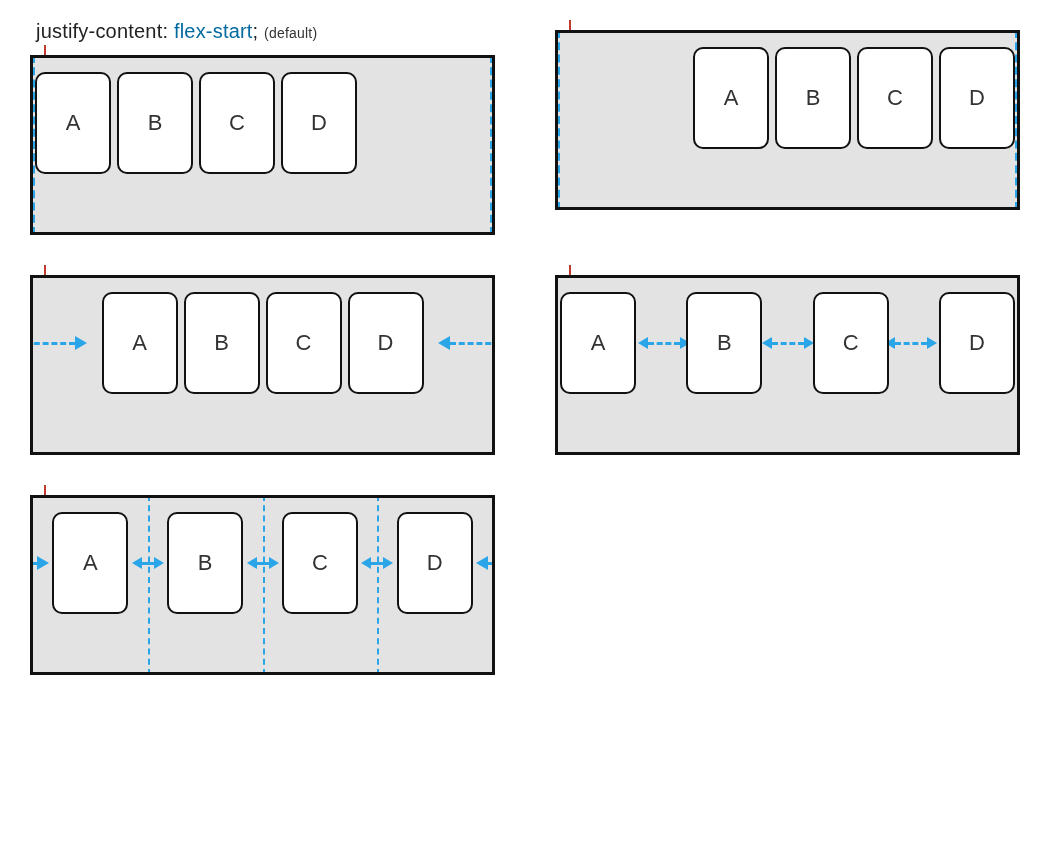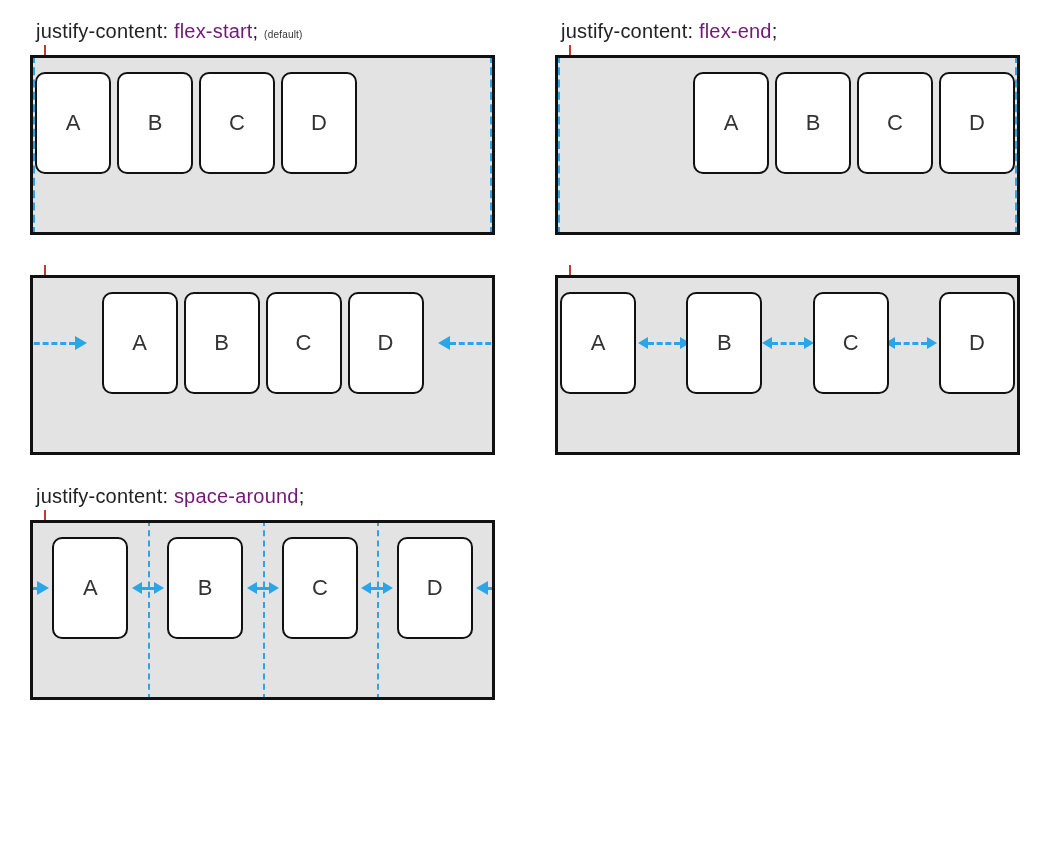--- a/index.html
+++ b/index.html
@@ -17,22 +17,22 @@
     column-gap: 60px;
     row-gap: 30px;
   }
   .example { }
   .caption {
     font-size: 20px;
     margin: 0 0 2px 6px;
     letter-spacing: .2px;
   }
   .caption .prop { color: #222; }
-  .caption .val  { color: #701a75; }
-  .caption .note { color: #333; font-size: 10px; }
+  .caption .val  { color: #0369a1; }
+  .caption .note { color: #333; font-size: 14px; }
   .tick {
     width: 2px; height: 10px; background: #c23a2e;
     margin-left: 14px;
   }
   .container {
     position: relative;
     border: 3px solid #111;
     background: #e3e3e3;
     height: 180px;
     padding-top: 14px;
@@ -141,25 +141,20 @@
       <div class="row fs">
         <div class="box">A</div>
         <div class="box">B</div>
         <div class="box">C</div>
         <div class="box">D</div>
       </div>
     </div>
   </div>
 
   <div class="example">
-    <p class="caption">
-      <span class="prop">justify-content</span>:
-      <span class="val">flex-end</span>;
-      <span class="note"></span>
-    </p>
     <div class="tick"></div>
     <div class="container">
       <div class="side-dash left"></div>
       <div class="side-dash right"></div>
       <div class="row fe">
         <div class="box">A</div>
         <div class="box">B</div>
         <div class="box">C</div>
         <div class="box">D</div>
       </div>
@@ -207,25 +202,20 @@
         <div class="dbl" style="right:80px;">
           <div class="hL"></div>
             <div class="sh" style="width:32px;"></div>
             <div class="hR"></div>
         </div>
       </div>
     </div>
   </div>
 
   <div class="example">
-    <p class="caption">
-      <span class="prop">justify-content</span>:
-      <span class="val">space-around</span>;
-      <span class="note"></span>
-    </p>
     <div class="tick"></div>
     <div class="container">
       <div class="vline" style="left:25%;"></div>
       <div class="vline" style="left:50%;"></div>
       <div class="vline" style="left:75%;"></div>
       <div class="arrow right" style="left:-6px;top:65px;">
         <div class="shaft" style="width:10px;"></div>
           <div class="head"></div>
       </div>
       <div class="arrow left" style="right:-6px;top:65px;">

